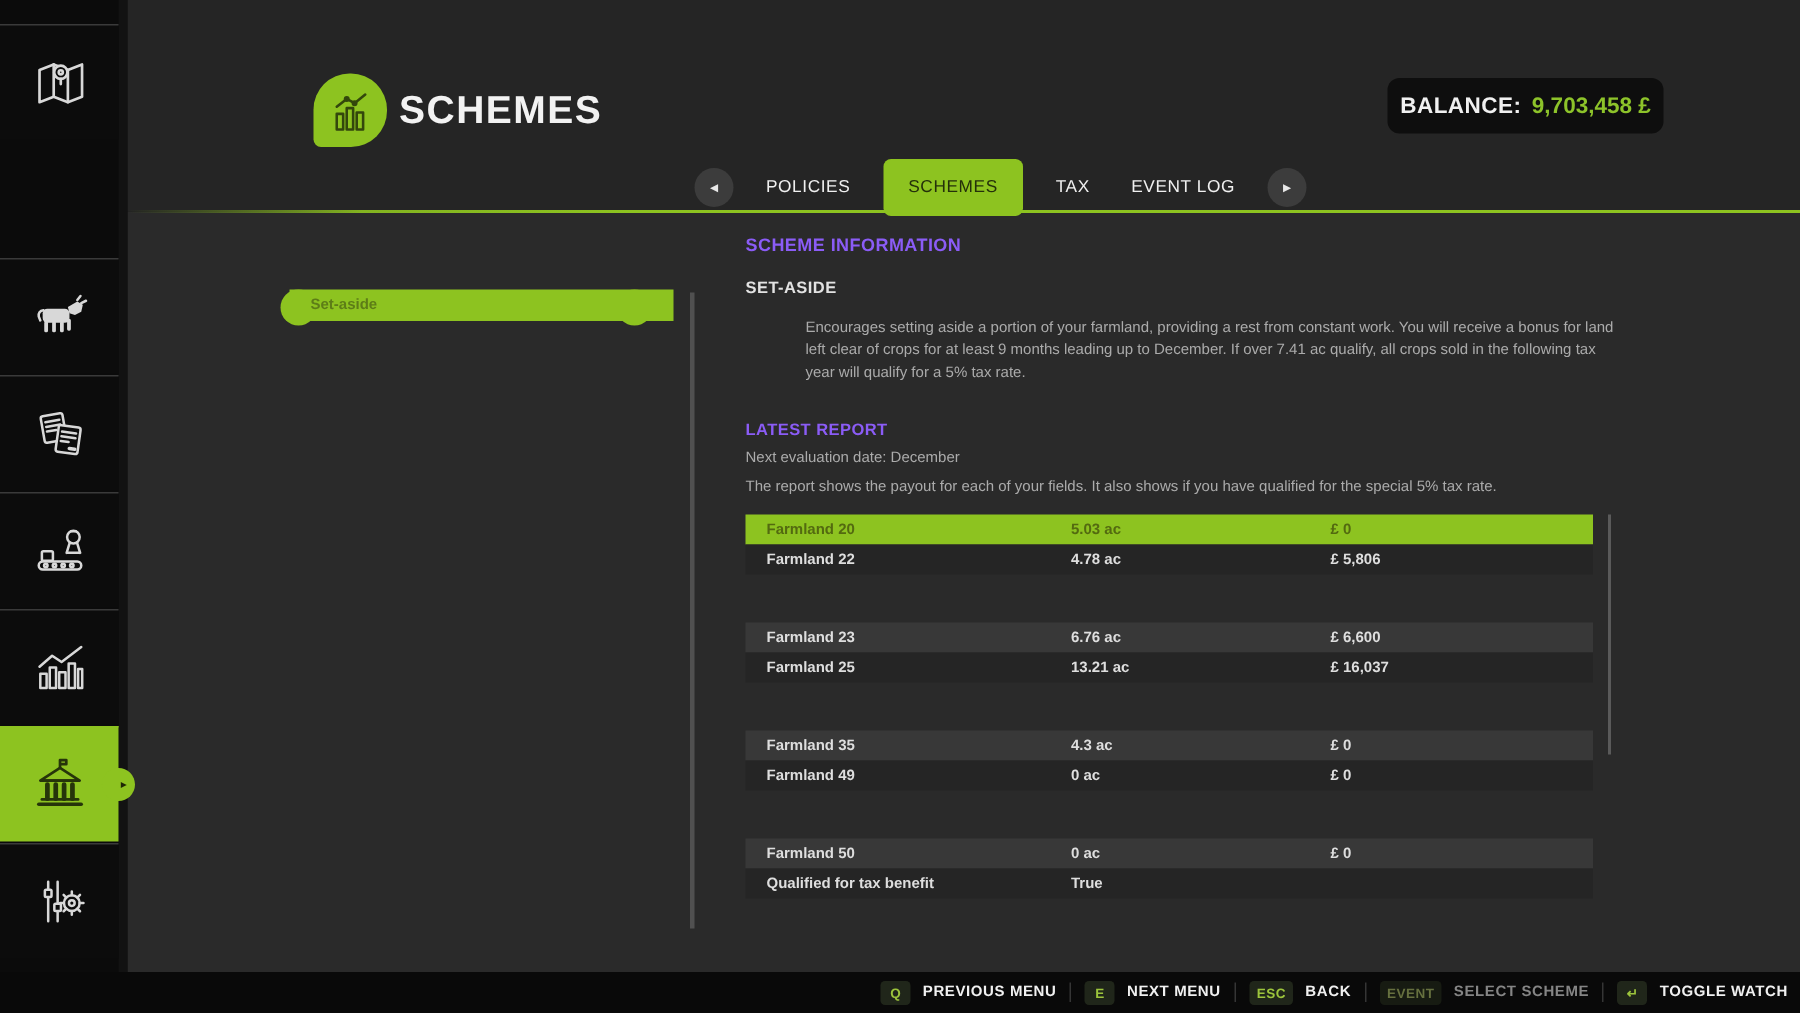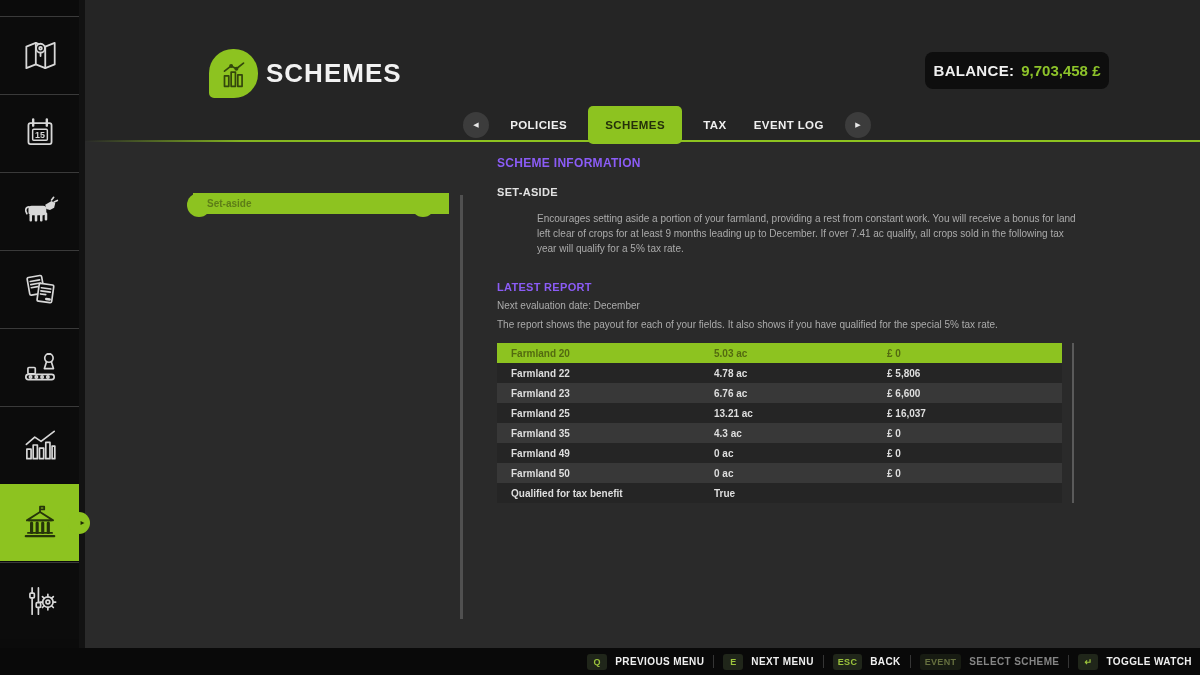--- a/index.html
+++ b/index.html
@@ -35,21 +35,21 @@
              border-radius:8px; display:flex; align-items:center; justify-content:center; gap:7px;
              font-size:15px; font-weight:bold; }
   #balance .lbl { color:#f0f0f0; letter-spacing:.3px; }
   #balance .val { color:#8dc32a; }
 
   
   #tab-bar { position:absolute; left:463px; top:106px; width:408px; height:38px;
              display:flex; align-items:center; justify-content:space-between; }
   .nav-circle { width:26px; height:26px; border-radius:50%; background:#3c3c3c; color:#e8e8e8;
                 font-size:7px; display:flex; align-items:center; justify-content:center; cursor:default; }
-  .tab { color:#f0f0f0; font-size:11.5px; font-weight:bold; letter-spacing:.4px; padding:0 6px; }
+  .tab { color:#f0f0f0; font-size:11.5px; font-weight:normal; letter-spacing:.4px; padding:0 6px; }
   .tab.active { background:var(--accent); color:#24300a; border-radius:5px; height:38px;
                 display:flex; align-items:center; padding:0 17px; position:relative; z-index:2; }
   #tab-line { position:absolute; left:85px; top:140px; right:0; height:2px;
               background:linear-gradient(90deg, rgba(141,195,32,0) 0%, rgba(141,195,32,.9) 14%, #8dc320 30%); }
 
   
   #active-header { position:absolute; left:187px; top:160px; width:248px; height:25px;
                    display:flex; align-items:center; justify-content:space-between;margin-top:32px; }
   #active-title { color:#f2f2f2; font-size:19px; font-weight:bold; letter-spacing:2px; }
   .green-circle { width:24px; height:24px; border-radius:50%; background:var(--accent); color:#26350a;
@@ -68,21 +68,21 @@
                  font-size:10px; line-height:1.48;margin-left:40px; }
   #report-title { left:497px; top:281px; font-size:11px; }
   #report-date  { position:absolute; left:497px; top:300px; color:#ababab; font-size:10px; }
   #report-note  { position:absolute; left:497px; top:319px; color:#ababab; font-size:10px; }
 
   
   #report-table { position:absolute; left:497px; top:343px; width:565px; }
   .row { height:20px; display:grid; grid-template-columns:203px 173px 1fr; align-items:center;
          padding-left:14px; font-size:10px; font-weight:bold; color:#dedede; }
   .row.dark  { background:#252525; }
-  .row.light { background:#383838; }
+  .row.light { background:#383838;margin-top:32px; }
   .row.selected { background:var(--accent); color:#536a10; }
   #table-scrollbar { position:absolute; left:1072px; top:343px; width:2px; height:160px; background:#5a5a5a; }
 
   
   #footer { position:absolute; left:0; right:0; bottom:0; height:27px; background:#090909;
             display:flex; align-items:center; justify-content:flex-end; padding-right:8px; gap:9px; }
   .shortcut { display:flex; align-items:center; gap:8px; }
   .key { min-width:20px; height:16px; padding:0 5px; background:#20261a; border-radius:3px;
          color:#9cc43c; font-size:9px; font-weight:bold; display:flex; align-items:center;
          justify-content:center; letter-spacing:.3px; }
@@ -103,28 +103,20 @@
   <div id="sidebar">
     <div class="side-tile" style="top:16px">
       <svg width="42" height="42" viewBox="0 0 40 40" fill="none" stroke="#d8d8d8" stroke-width="1.7" stroke-linejoin="round" stroke-linecap="round">
         <path d="M7 12 L16 8.5 L25 12 L34 8.5 V29 L25 32.5 L16 29 L7 32.5 Z"></path>
         <path d="M16 8.5 V29 M25 12 V32.5"></path>
         <circle cx="20.5" cy="13.5" r="4.2" fill="#0c0c0c"></circle>
         <circle cx="20.5" cy="13.5" r="1.3"></circle>
         <path d="M20.5 17.7 V21"></path>
       </svg>
     </div>
-    <div class="side-tile" style="top:94px">
-      <svg width="42" height="42" viewBox="0 0 40 40" fill="none" stroke="#d8d8d8" stroke-width="1.7" stroke-linejoin="round" stroke-linecap="round">
-        <rect x="9" y="10.5" width="22" height="20" rx="2"></rect>
-        <path d="M13.5 7 v6 M26.5 7 v6" stroke-width="2.3"></path>
-        <rect x="13" y="16.5" width="14" height="10.5" rx="1" stroke-width="1.4"></rect>
-        <text x="20" y="25" text-anchor="middle" font-size="8.5" font-weight="bold" fill="#d8d8d8" stroke="none">15</text>
-      </svg>
-    </div>
     <div class="side-tile" style="top:172px">
       <svg width="42" height="42" viewBox="0 0 40 40" fill="#d8d8d8" stroke="none">
         <rect x="9" y="15" width="17" height="9" rx="3"></rect>
         <path d="M25 14 l6 -3.5 3.5 2 -1 4.5 -4 2 -3.5 -1 z"></path>
         <rect x="10" y="23" width="2.4" height="7" rx="1"></rect>
         <rect x="15" y="23" width="2.4" height="7" rx="1"></rect>
         <rect x="20" y="23" width="2.4" height="7" rx="1"></rect>
         <rect x="24.5" y="21.5" width="2.4" height="7.5" rx="1"></rect>
         <path d="M9.5 16 q-3.5 .5 -3 4 l1 2.5" fill="none" stroke="#d8d8d8" stroke-width="1.6" stroke-linecap="round"></path>
         <path d="M31 9.5 l2 -2.5 M33.5 11.5 l3 -1.5" fill="none" stroke="#d8d8d8" stroke-width="1.6" stroke-linecap="round"></path>

